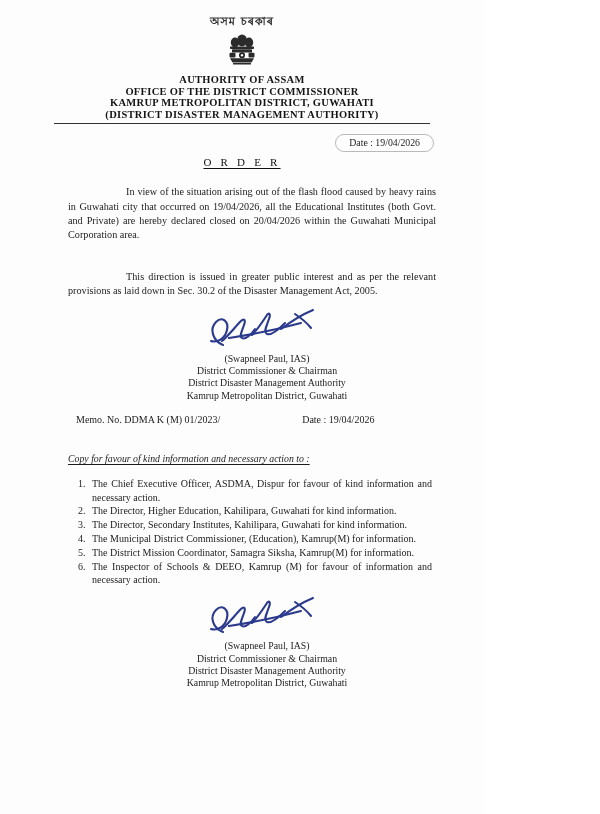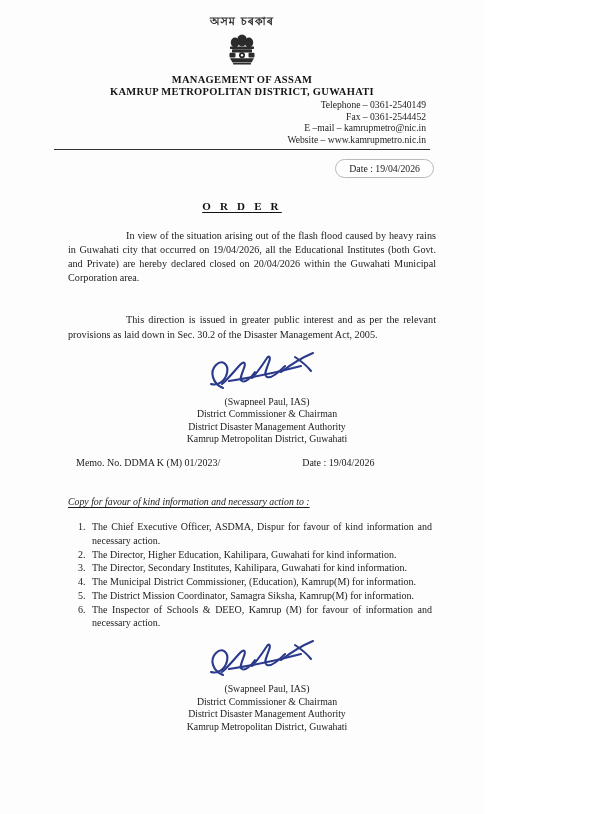--- a/index.html
+++ b/index.html
@@ -84,23 +84,23 @@
     border-radius: 11px;
     padding: 2.5px 13px 3px 13px;
     font-size: 9.8px;
     color: #222;
     background: #fff;
   }
 
   
   .order-heading {
     text-align: center;
-    margin-top: 22px;
+    margin-top: 4px;
     font-size: 11px;
-    font-weight: bold;
+    font-weight: normal;
     letter-spacing: 3.2px;
     text-decoration: underline;
     text-underline-offset: 2px;
     color: #111;
   }
 
   
   .body-area {
     padding: 0 48px 0 68px;
     font-family: Liberation Serif, serif;
@@ -197,30 +197,26 @@
         <rect x="5.5" y="19.8" width="6" height="4.6" rx="1"></rect>
         <rect x="24.5" y="19.8" width="6" height="4.6" rx="1"></rect>
 
         <path d="M6 25.2 L30 25.2 L27.5 29.5 L8.5 29.5 Z"></path>
         <rect x="9" y="30" width="18" height="1.6" rx="0.5"></rect>
       </g>
     </svg>
   </div>
 
   <div class="gov-block">
-    <div>MANAGEMENT OF ASSAM</div>
+    <div>AUTHORITY OF ASSAM</div>
+    <div>OFFICE OF THE DISTRICT COMMISSIONER</div>
     <div>KAMRUP METROPOLITAN DISTRICT, GUWAHATI</div>
-  </div>
-
-  <div class="contact-block">
-    <div>Telephone – 0361-2540149</div>
-    <div>Fax – 0361-2544452</div>
-    <div>E –mail – kamrupmetro@nic.in</div>
-    <div>Website – www.kamrupmetro.nic.in</div>
-  </div>
+    <div>(DISTRICT DISASTER MANAGEMENT AUTHORITY)</div>
+  </div>
+
 
   <div class="hrule"></div>
 
   <div class="date-pill-row">
     <span class="date-pill">Date : 19/04/2026</span>
   </div>
 
   <div class="order-heading">O R D E R</div>
 
   <div class="body-area" style="margin-top:17px;">

